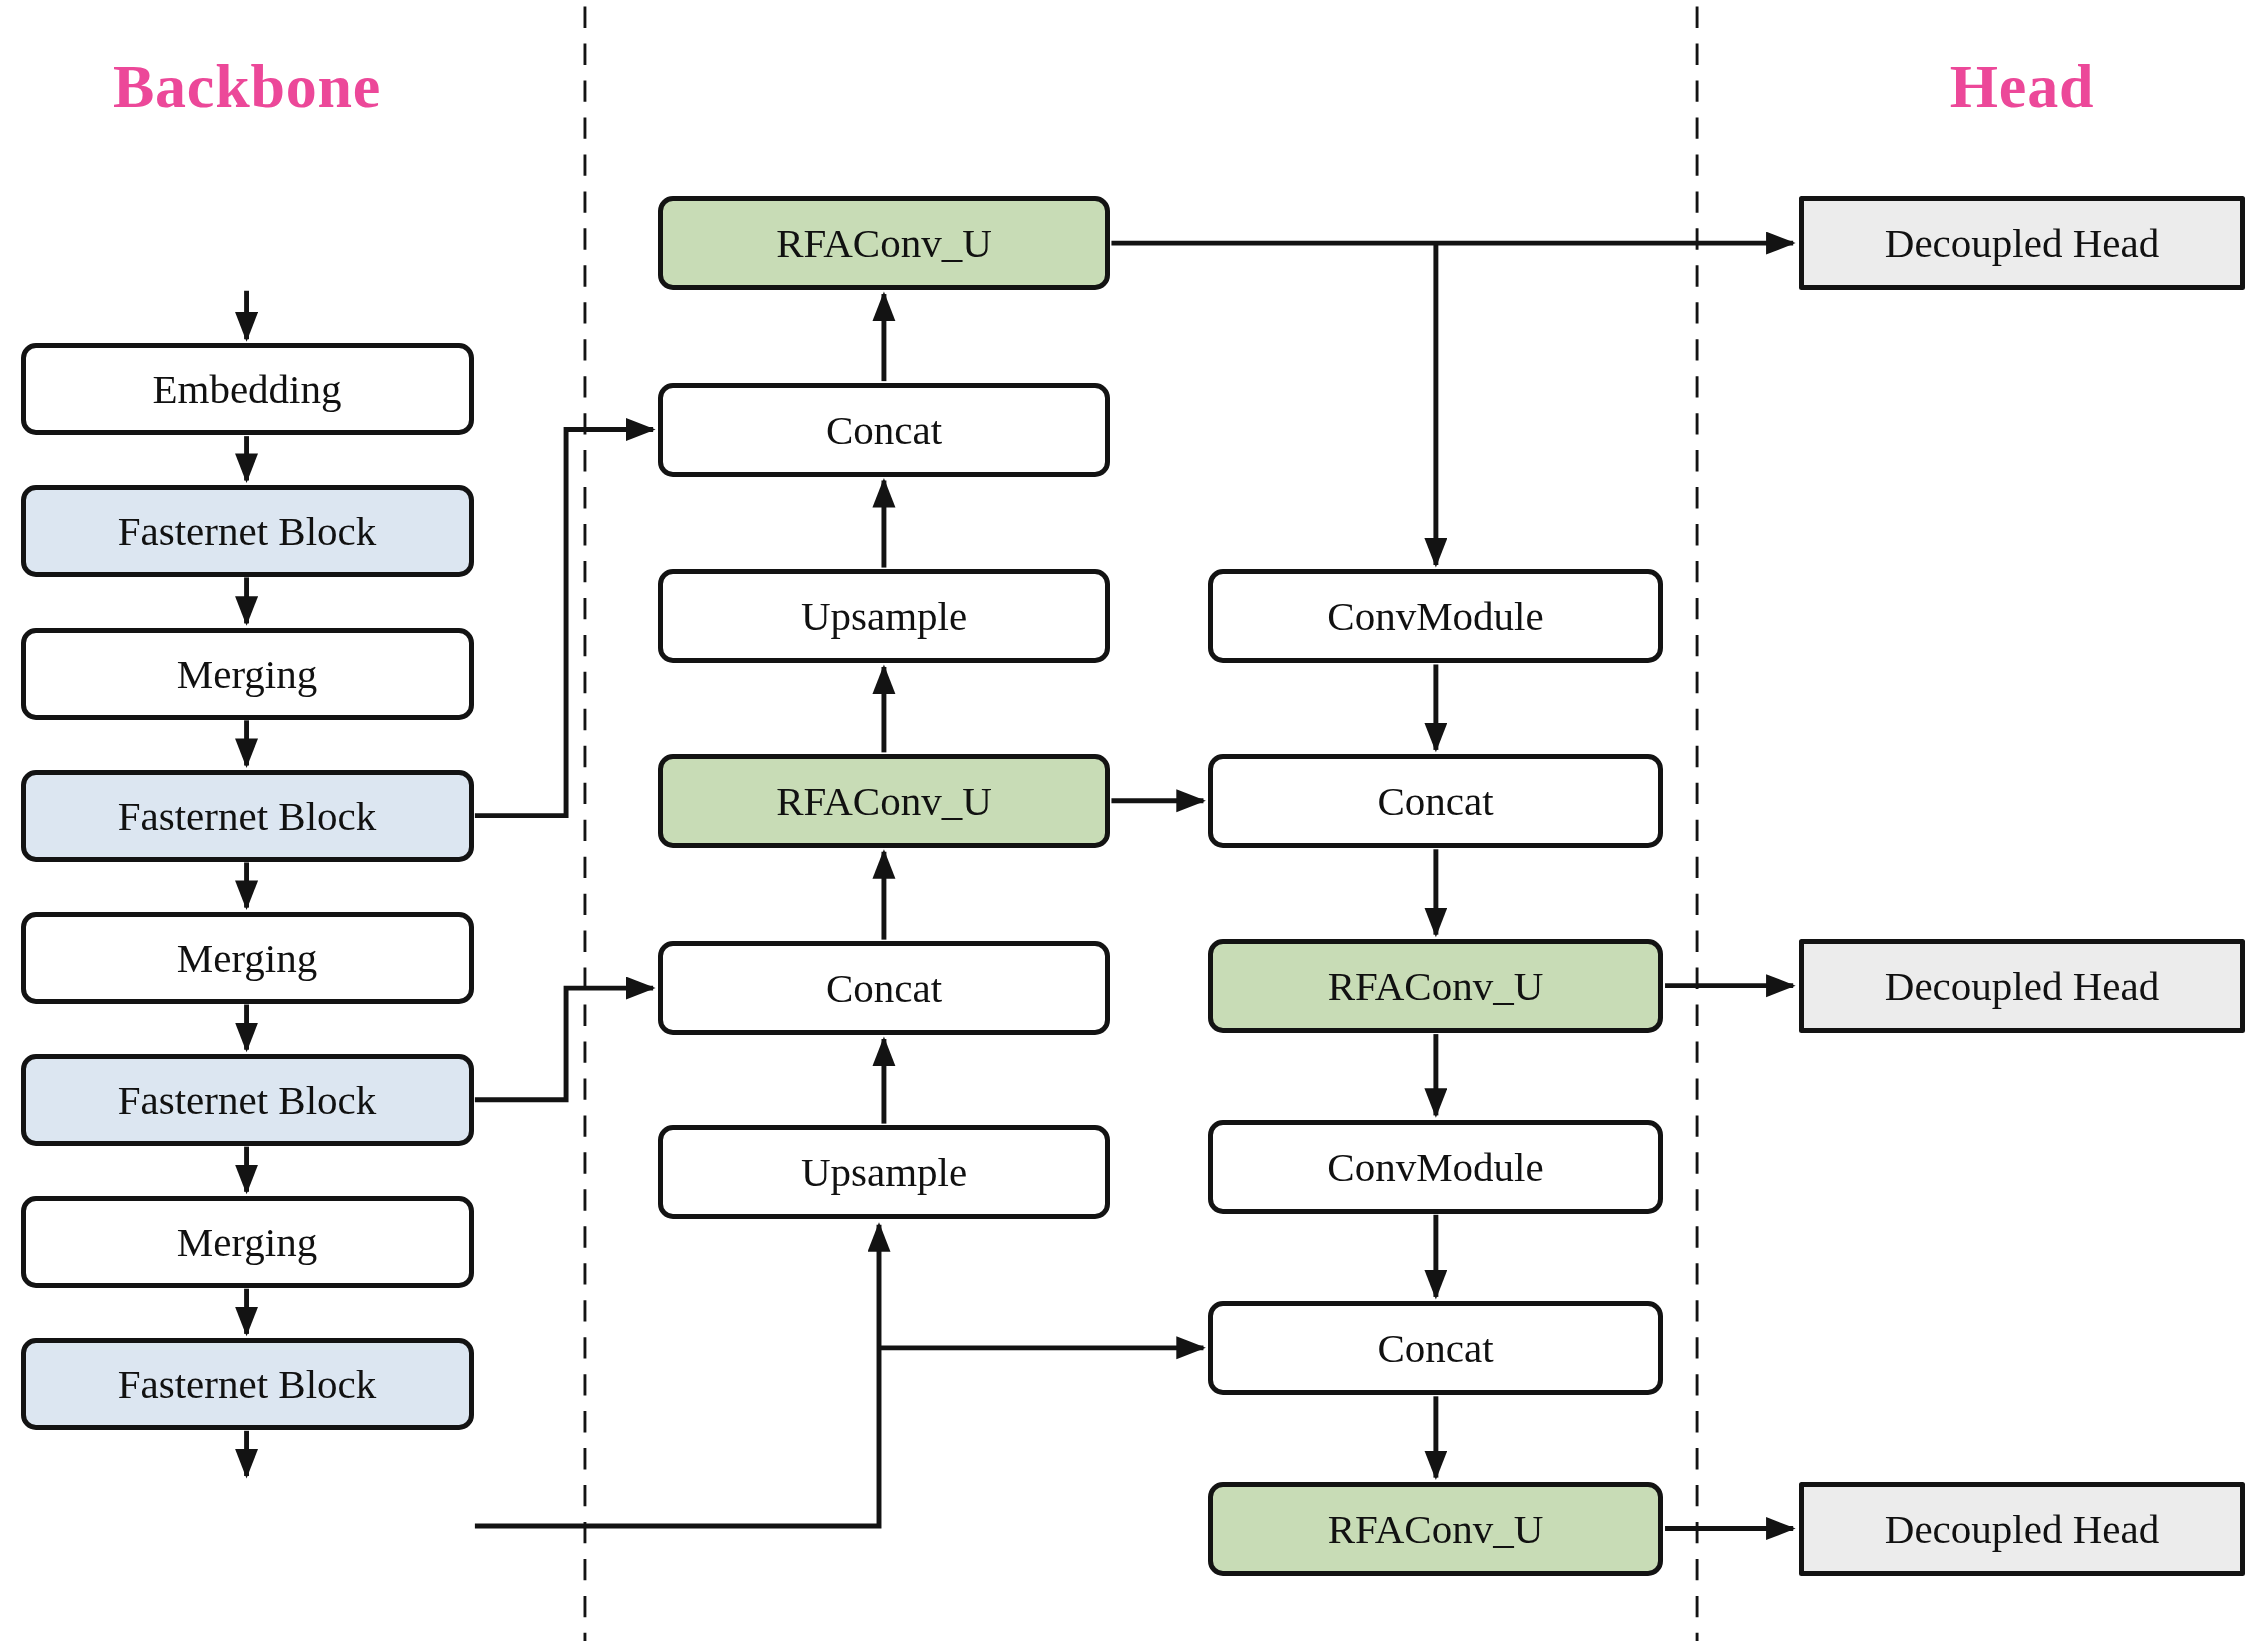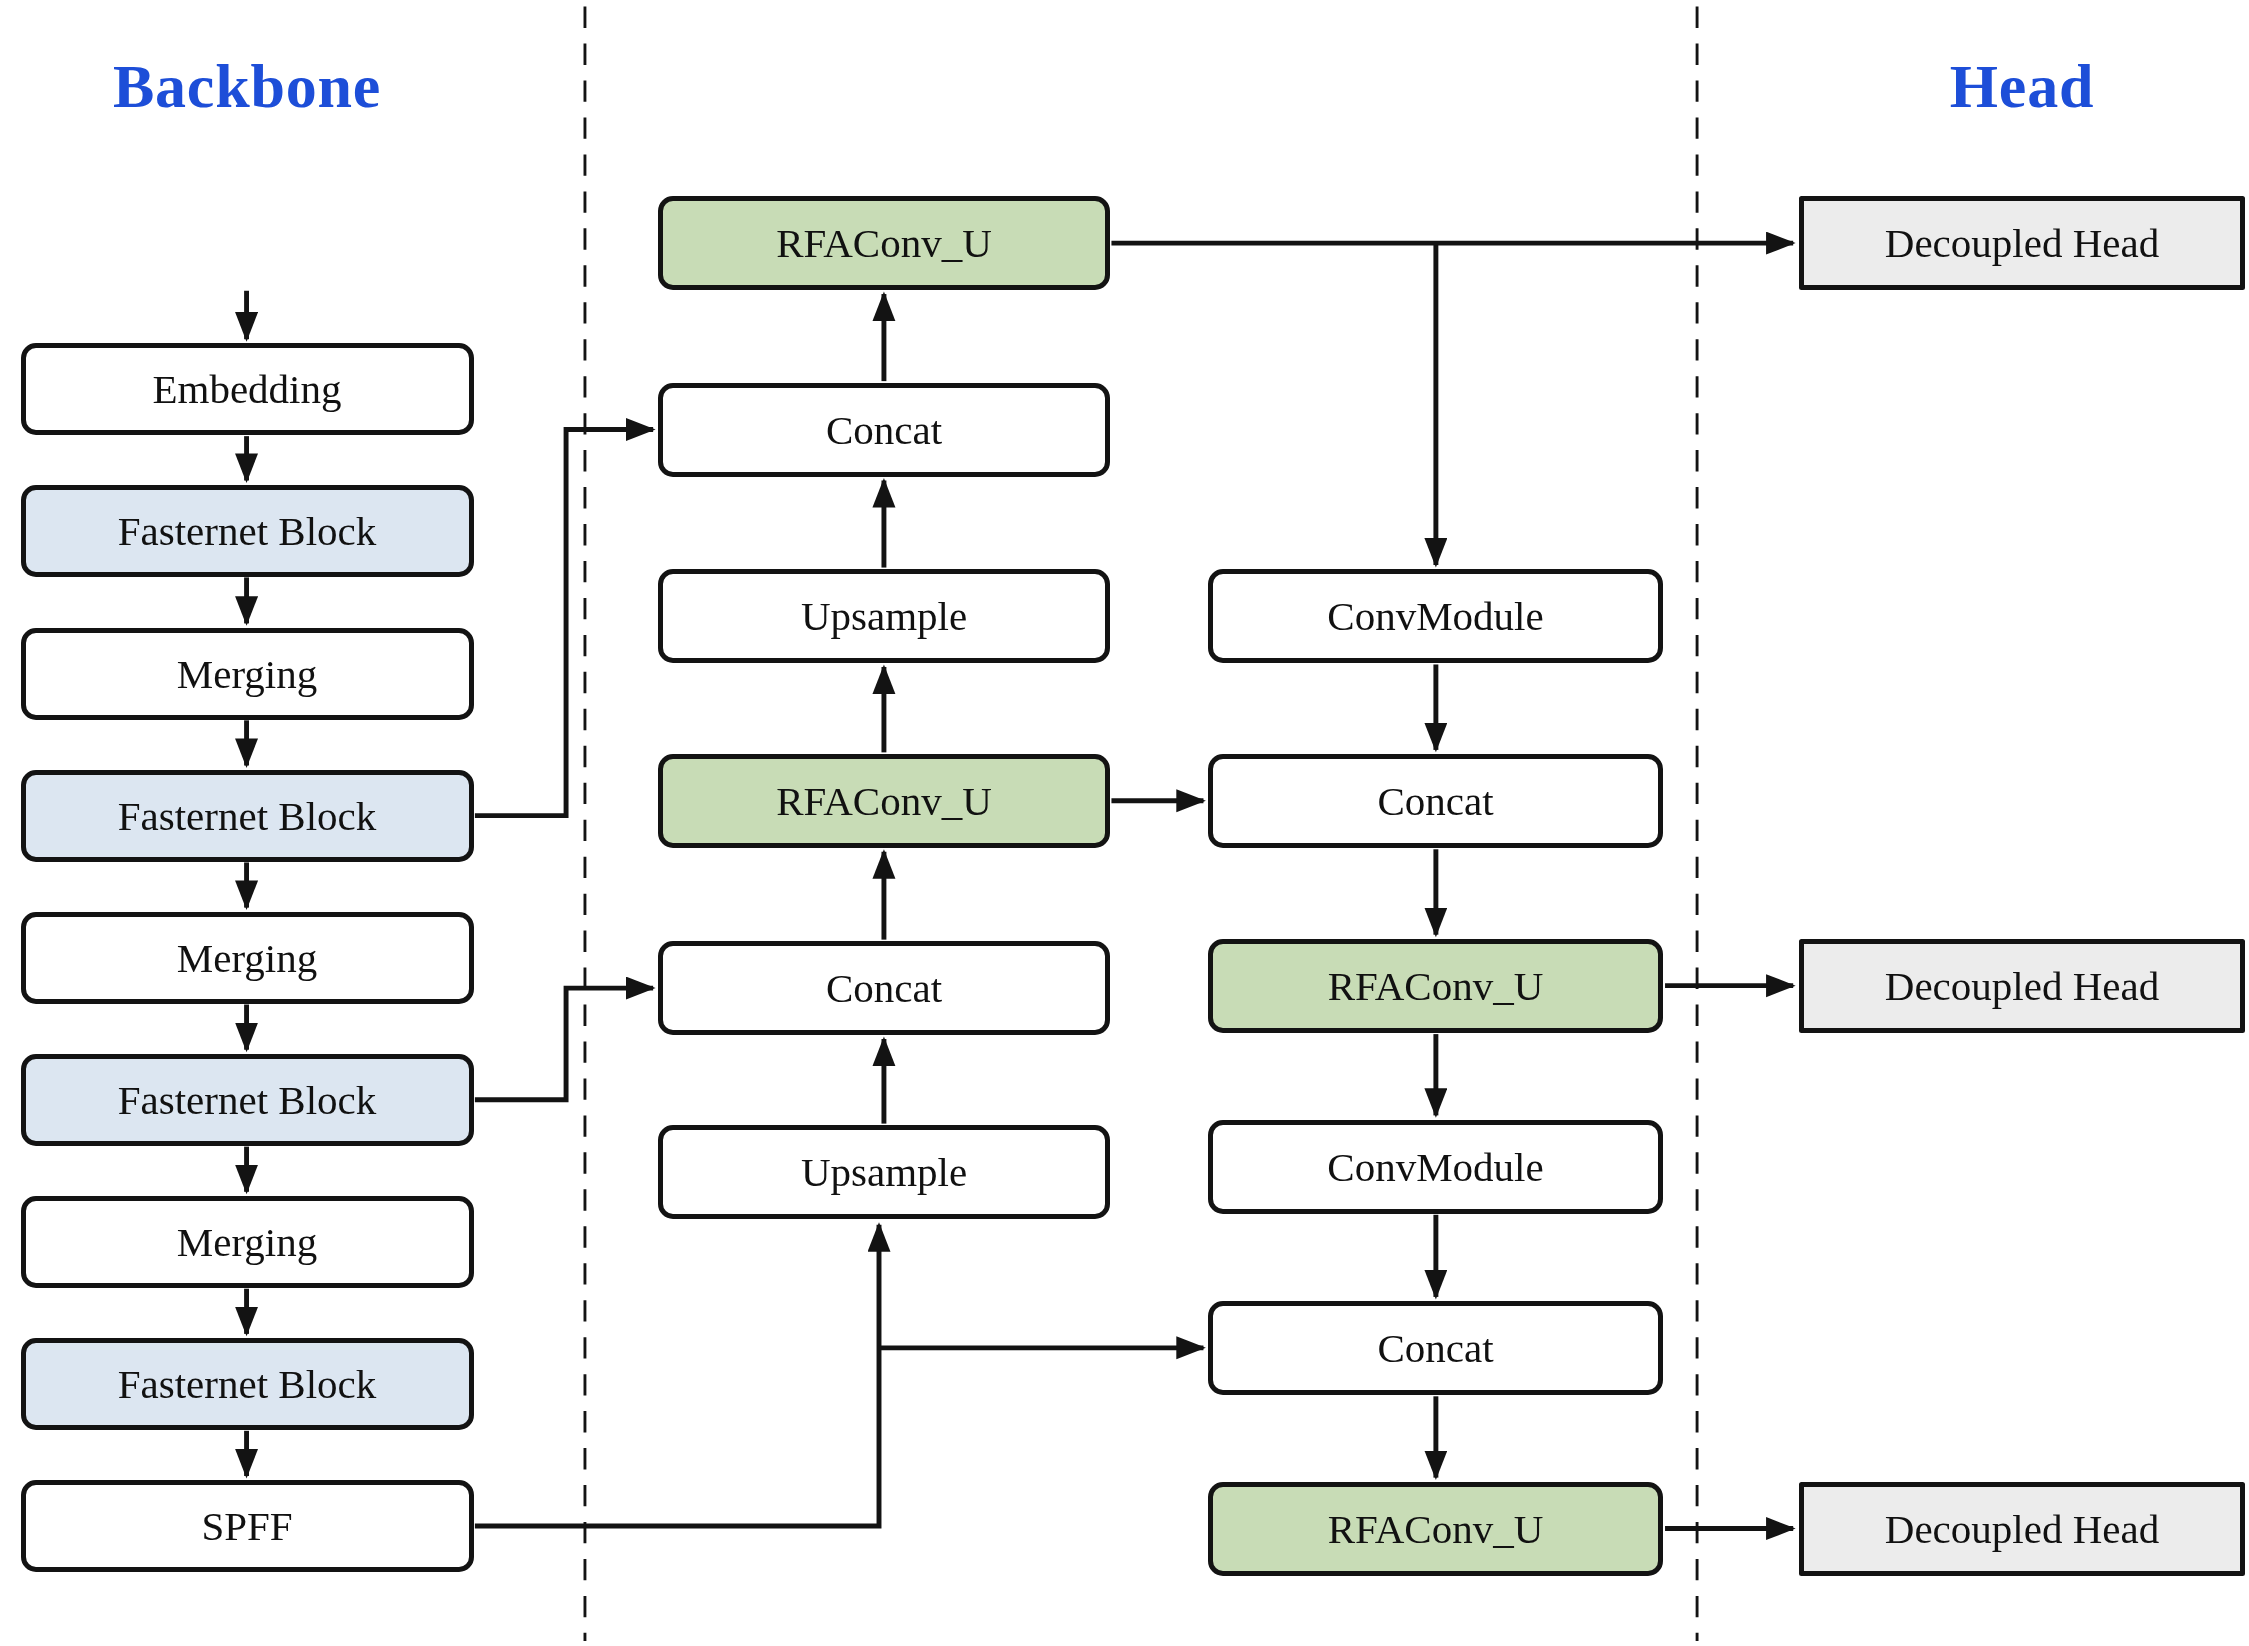--- a/index.html
+++ b/index.html
@@ -18,21 +18,21 @@
     font-family:"Liberation Serif","DejaVu Serif",serif;
     color:#111;
     overflow:hidden;
   }
   .section-title{
     position:absolute;
     text-align:center;
     font-size:62px;
     font-weight:bold;
     letter-spacing:0.8px;
-    color:#1d4ed8;
+    color:#ec4899;
   }
   .box{
     position:absolute;
     box-sizing:border-box;
     border:5px solid var(--line);
     border-radius:15px;
     background:var(--white);
     display:flex;
     align-items:center;
     justify-content:center;
@@ -114,21 +114,20 @@
   <div class="section-title" style="left:1799px;top:51px;width:446px;">Head</div>
 
   <div class="box" style="left:20.5px;top:343px;width:453px;height:92px;">Embedding</div>
   <div class="box blue" style="left:20.5px;top:485px;width:453px;height:92px;">Fasternet Block</div>
   <div class="box" style="left:20.5px;top:628px;width:453px;height:92px;">Merging</div>
   <div class="box blue" style="left:20.5px;top:770px;width:453px;height:92px;">Fasternet Block</div>
   <div class="box" style="left:20.5px;top:912px;width:453px;height:92px;">Merging</div>
   <div class="box blue" style="left:20.5px;top:1054px;width:453px;height:92px;">Fasternet Block</div>
   <div class="box" style="left:20.5px;top:1196px;width:453px;height:92px;">Merging</div>
   <div class="box blue" style="left:20.5px;top:1338px;width:453px;height:92px;">Fasternet Block</div>
-  <div class="box" style="left:20.5px;top:1480px;width:453px;height:92px;">SPFF</div>
 
   <div class="box green" style="left:658px;top:196px;width:452px;height:94px;">RFAConv_U</div>
   <div class="box" style="left:658px;top:383px;width:452px;height:94px;">Concat</div>
   <div class="box" style="left:658px;top:569px;width:452px;height:94px;">Upsample</div>
   <div class="box green" style="left:658px;top:754px;width:452px;height:94px;">RFAConv_U</div>
   <div class="box" style="left:658px;top:941px;width:452px;height:94px;">Concat</div>
   <div class="box" style="left:658px;top:1125px;width:452px;height:94px;">Upsample</div>
 
   <div class="box" style="left:1208px;top:569px;width:455px;height:94px;">ConvModule</div>
   <div class="box" style="left:1208px;top:754px;width:455px;height:94px;">Concat</div>

